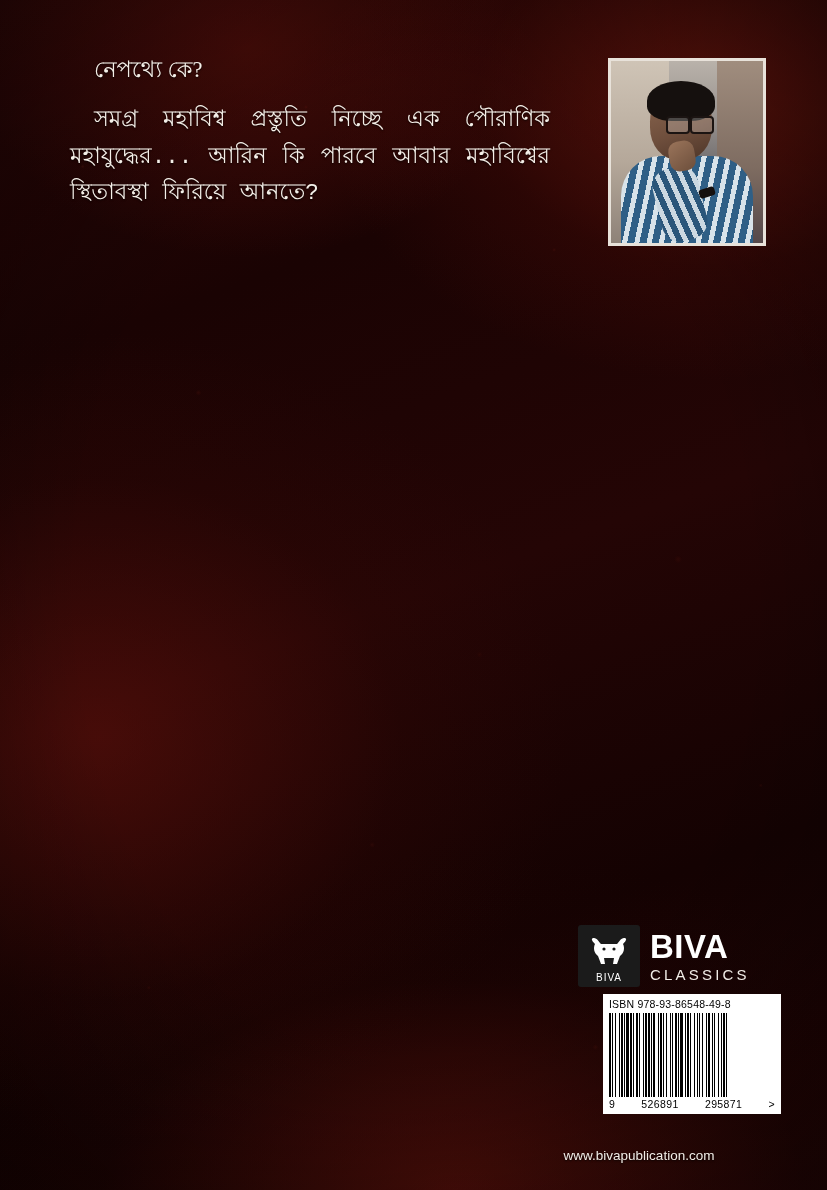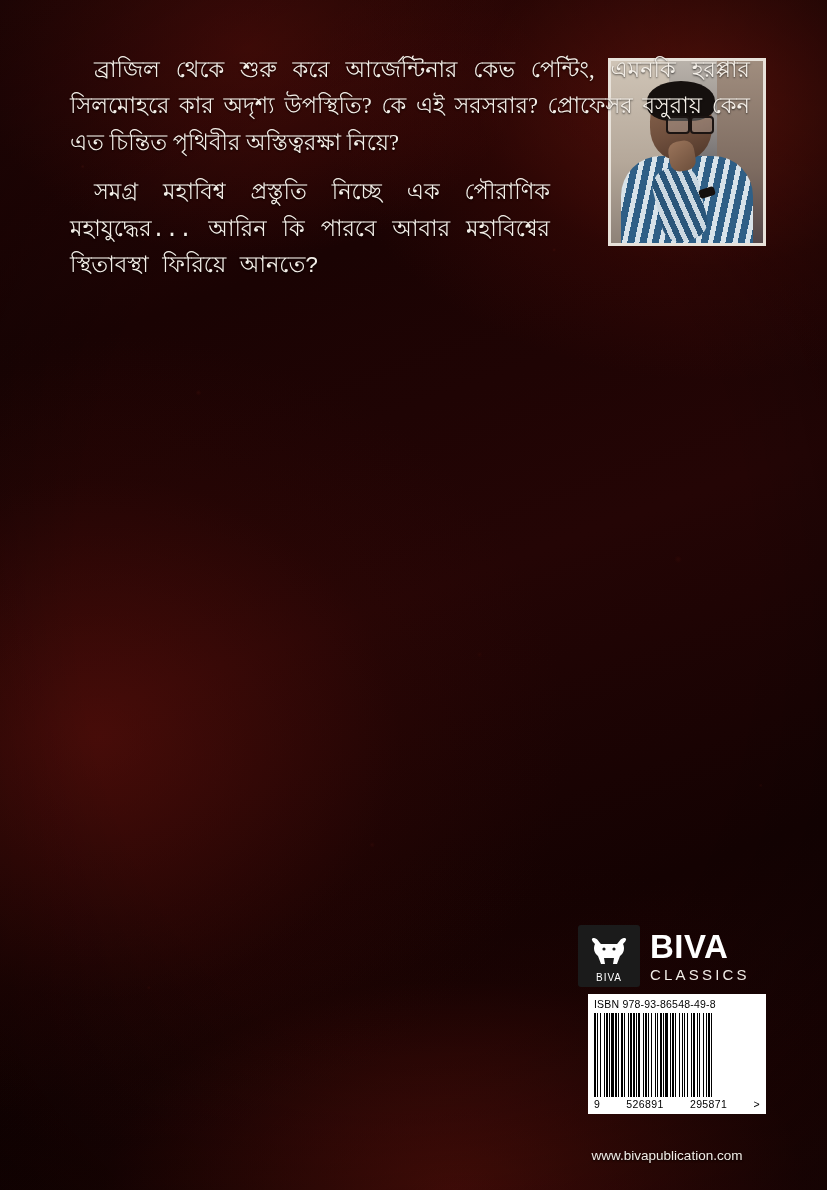--- a/index.html
+++ b/index.html
@@ -210,21 +210,21 @@
   .logo-classics {
     font-family: "Liberation Sans", sans-serif;
     font-size: 15px;
     letter-spacing: 3.2px;
     margin-top: 4px;
     color: #f0ece6;
   }
 
   .isbn-block {
     position: absolute;
-    left: 588px;
+    left: 603px;
     top: 994px;
     width: 178px;
     background: #ffffff;
     padding: 4px 6px 4px 6px;
     box-sizing: border-box;
   }
   .isbn-label {
     font-family: "Liberation Sans", sans-serif;
     font-size: 10.5px;
     color: #000;
@@ -252,21 +252,21 @@
   }
   .price {
     text-align: center;
     font-family: "Liberation Serif", serif;
     font-size: 16px;
     color: #000;
     margin-top: 2px;
   }
   .website {
     position: absolute;
-    left: 578px;
+    left: 550px;
     top: 1148px;
     width: 178px;
     text-align: center;
     color: #f1ece6;
     font-family: "Liberation Sans", sans-serif;
     font-size: 13.5px;
     text-shadow: 0 1px 2px rgba(0,0,0,0.8);
   }
 </style>
 </head>
@@ -285,21 +285,21 @@
       <div class="ph-watch"></div>
       <div class="ph-head"></div>
       <div class="ph-hair"></div>
       <div class="ph-glass-l"></div>
       <div class="ph-glass-r"></div>
       <div class="ph-hand"></div>
     </div>
   </div>
 
   <div class="blurb">
-    <p class="p3">ব্রাজিল থেকে শুরু করে আর্জেন্টিনার কেভ পেন্টিং, এমনকি হরপ্পার সিলমোহরে কার অদৃশ্য উপস্থিতি? কে এই সরসরার? প্রোফেসর বসুরায় কেন এত চিন্তিত পৃথিবীর অস্তিত্বরক্ষা নিয়ে?</p>
+    <p class="p2">নেপথ্যে কে?</p>
     <p class="p6">সমগ্র মহাবিশ্ব প্রস্তুতি নিচ্ছে এক পৌরাণিক মহাযুদ্ধের... আরিন কি পারবে আবার মহাবিশ্বের স্থিতাবস্থা ফিরিয়ে আনতে?</p>
   </div>
 
   <div class="logo-box">
     <div class="logo-mark">
       <svg class="logo-bull" viewBox="0 0 40 30">
         <path d="M6 8 C2 4, 2 2, 5 2 C8 2, 10 6, 12 8 L28 8 C30 6, 32 2, 35 2 C38 2, 38 4, 34 8 C36 12, 35 17, 31 20 L28 28 L24 28 L25 22 L15 22 L16 28 L12 28 L9 20 C5 17, 4 12, 6 8 Z" fill="#ffffff"></path>
         <circle cx="15" cy="13" r="1.6" fill="#1b1b1b"></circle>
         <circle cx="25" cy="13" r="1.6" fill="#1b1b1b"></circle>
       </svg>

